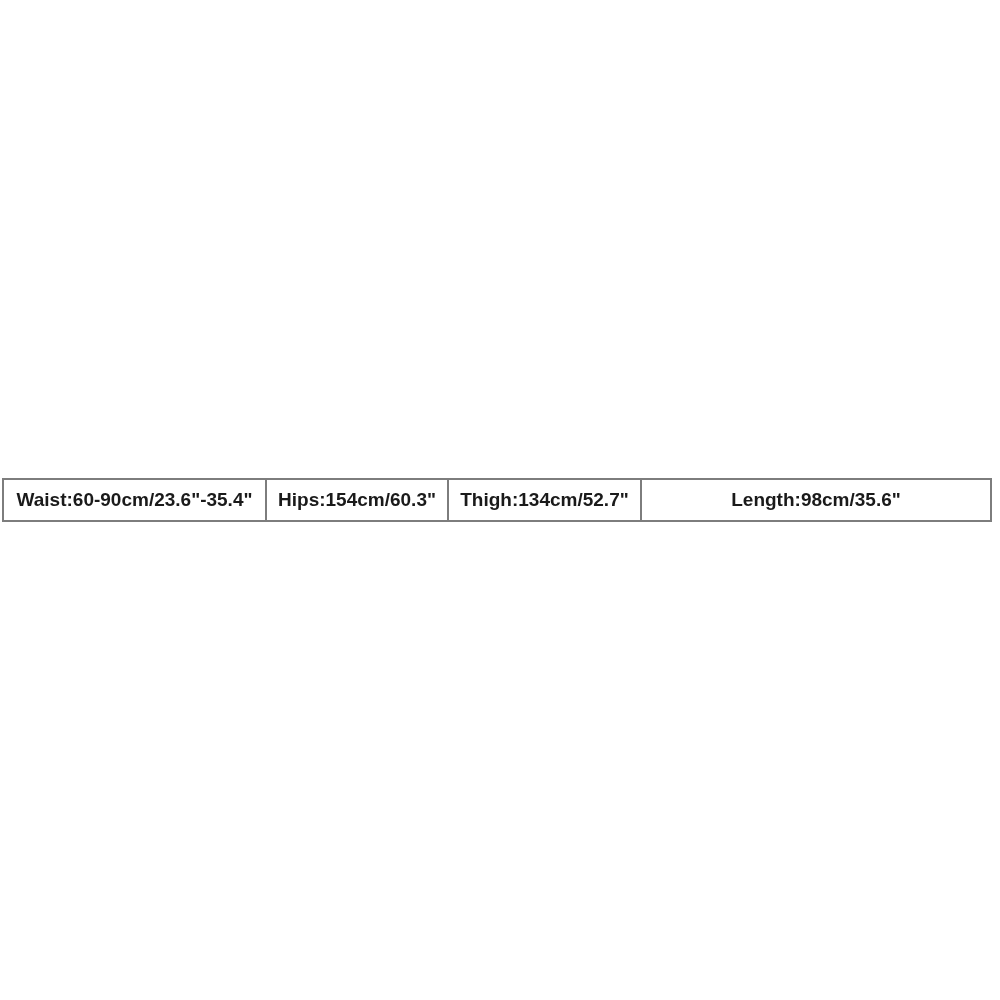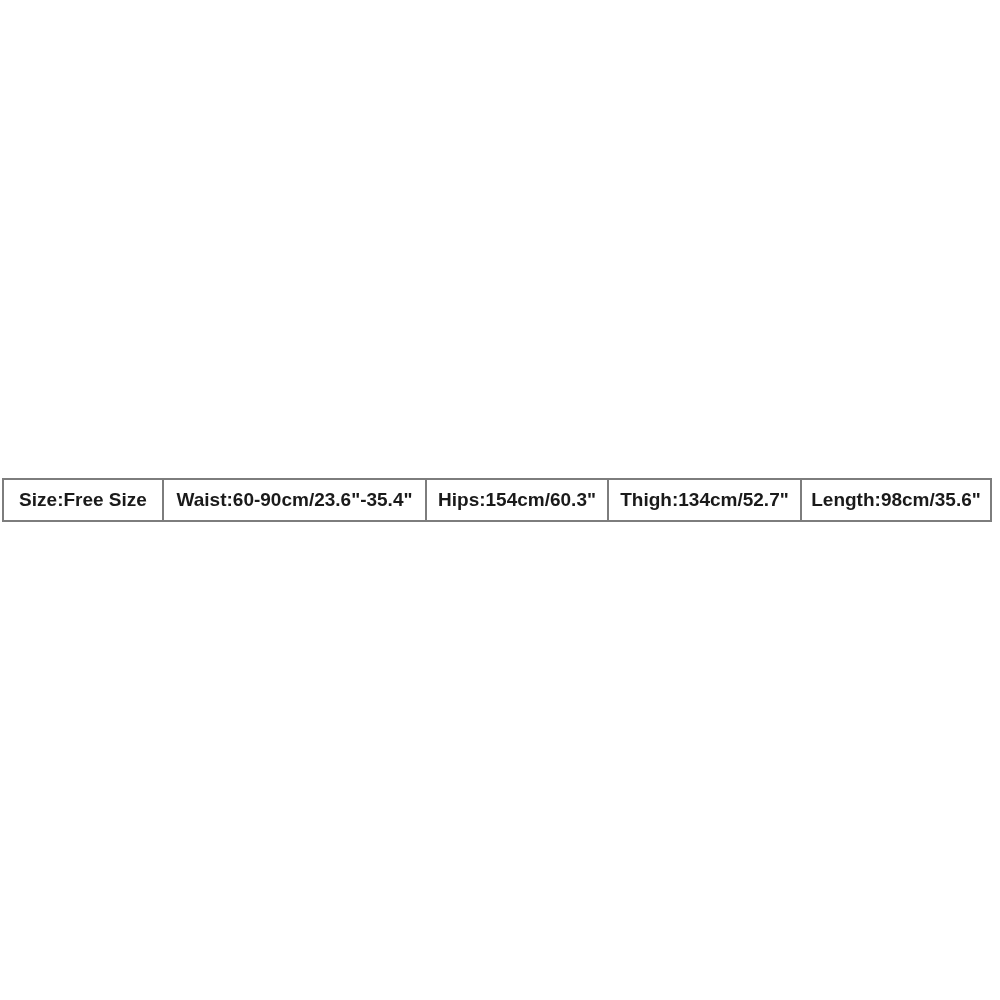--- a/index.html
+++ b/index.html
@@ -47,19 +47,18 @@
   .c2 { width: 263px; }
   .c3 { width: 182px; }
   .c4 { width: 193px; }
   .c5 { flex: 1; }
 </style>
 </head>
 <body>
 
 <div class="canvas">
   <div class="size-table">
-    <div class="size-cell c1">Size:Free Size</div>
     <div class="size-cell c2">Waist:60-90cm/23.6"-35.4"</div>
     <div class="size-cell c3">Hips:154cm/60.3"</div>
     <div class="size-cell c4">Thigh:134cm/52.7"</div>
     <div class="size-cell c5">Length:98cm/35.6"</div>
   </div>
 </div>
 
 </body></html>

